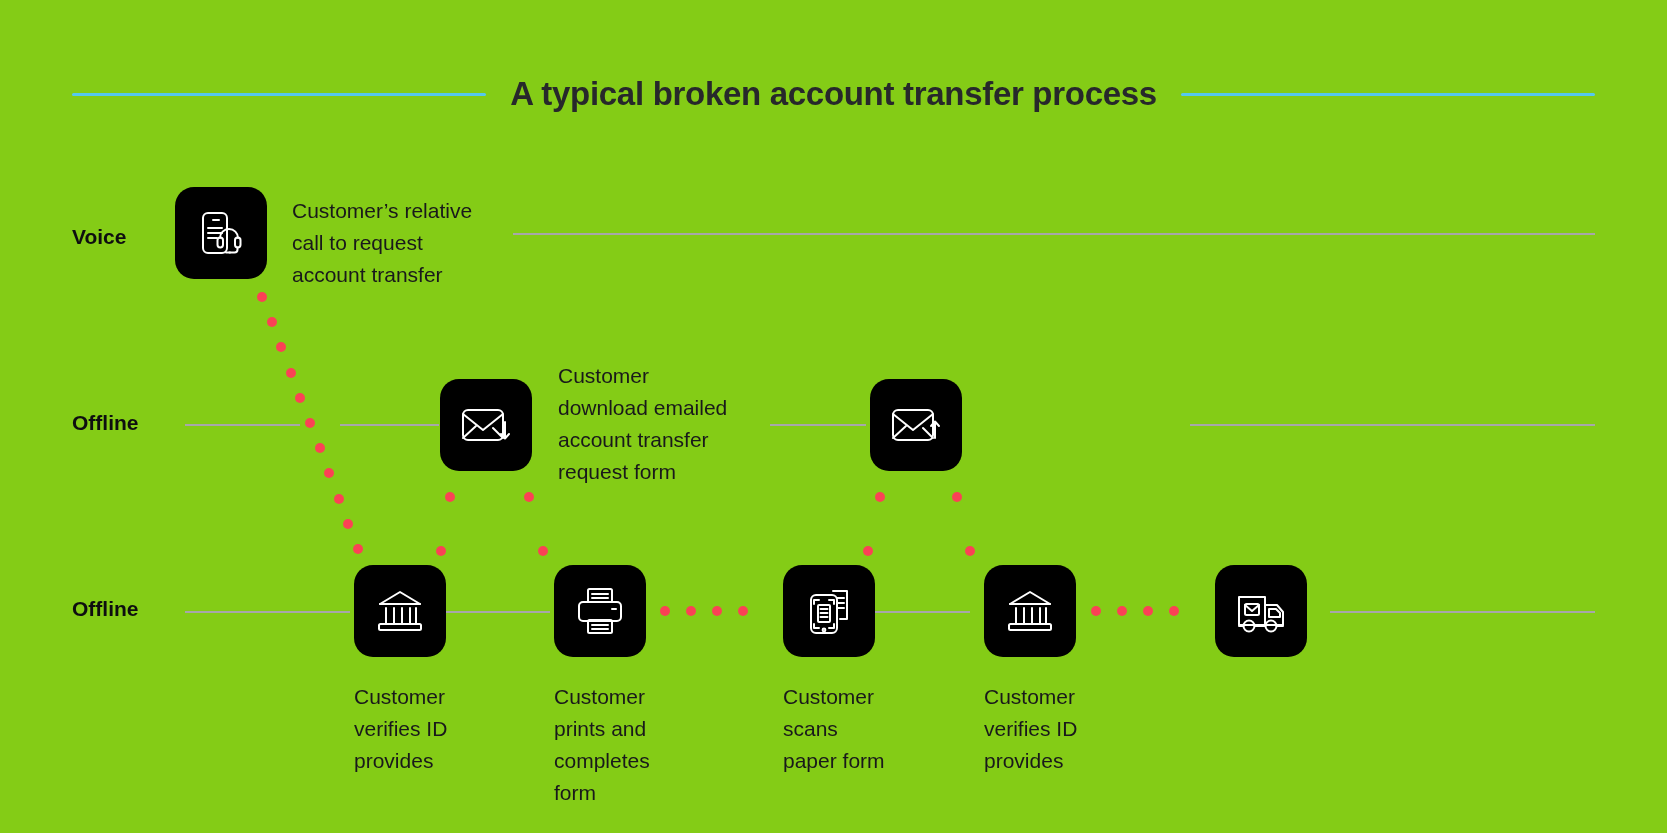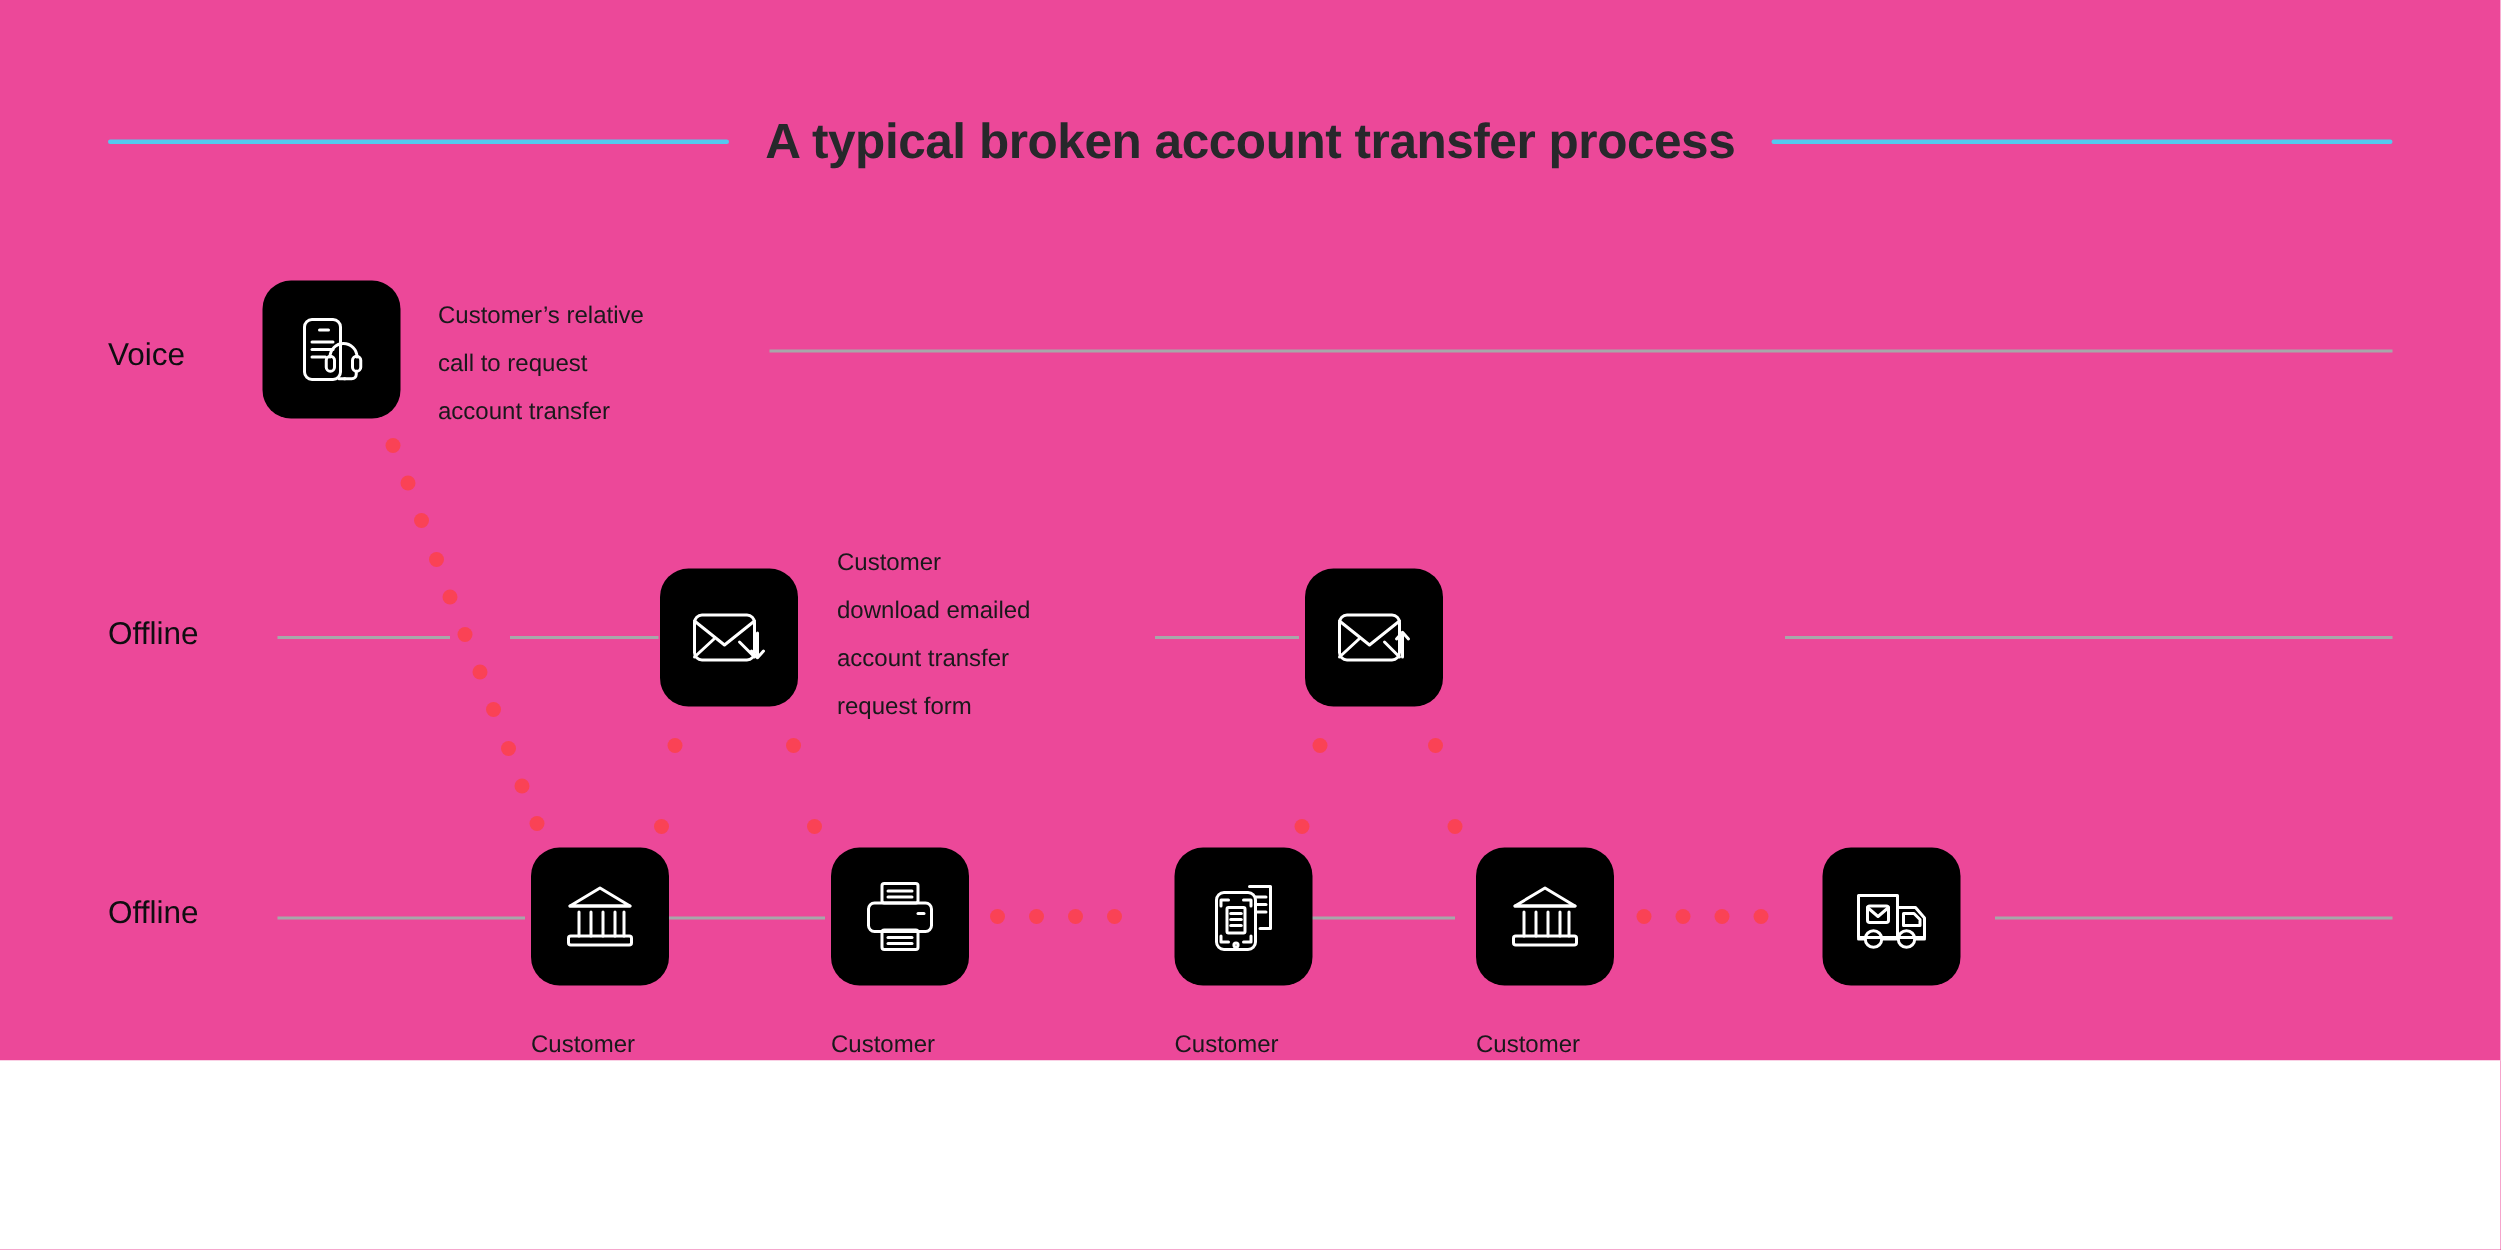--- a/index.html
+++ b/index.html
@@ -7,22 +7,22 @@
     padding: 0;
     background: #ffffff;
   }
   body {
     font-family: "Liberation Sans", sans-serif;
     -webkit-font-smoothing: antialiased;
   }
   #canvas {
     position: relative;
     width: 1667px;
-    height: 707px;
-    background: #ec4899;
+    height: 833px;
+    background: #84cc16;
     overflow: hidden;
   }
 
   
   #title-row {
     position: absolute;
     left: 0;
     top: 66px;
     width: 1667px;
     height: 56px;
@@ -45,21 +45,21 @@
     font-weight: bold;
     color: #27282b;
     letter-spacing: -0.3px;
     white-space: nowrap;
   }
 
   
   .lane-label {
     position: absolute;
     font-size: 21px;
-    font-weight: normal;
+    font-weight: bold;
     color: #0e0e10;
     white-space: nowrap;
   }
 
   
   .track {
     position: absolute;
     height: 1.5px;
     background: #a7a7aa;
   }
@@ -75,21 +75,21 @@
     align-items: center;
     justify-content: center;
   }
   .tile svg {
     display: block;
   }
 
   
   .caption {
     position: absolute;
-    font-size: 16px;
+    font-size: 21px;
     line-height: 32px;
     color: #19191b;
     white-space: pre-line;
   }
 
   
   .dot {
     position: absolute;
     width: 10px;
     height: 10px;

